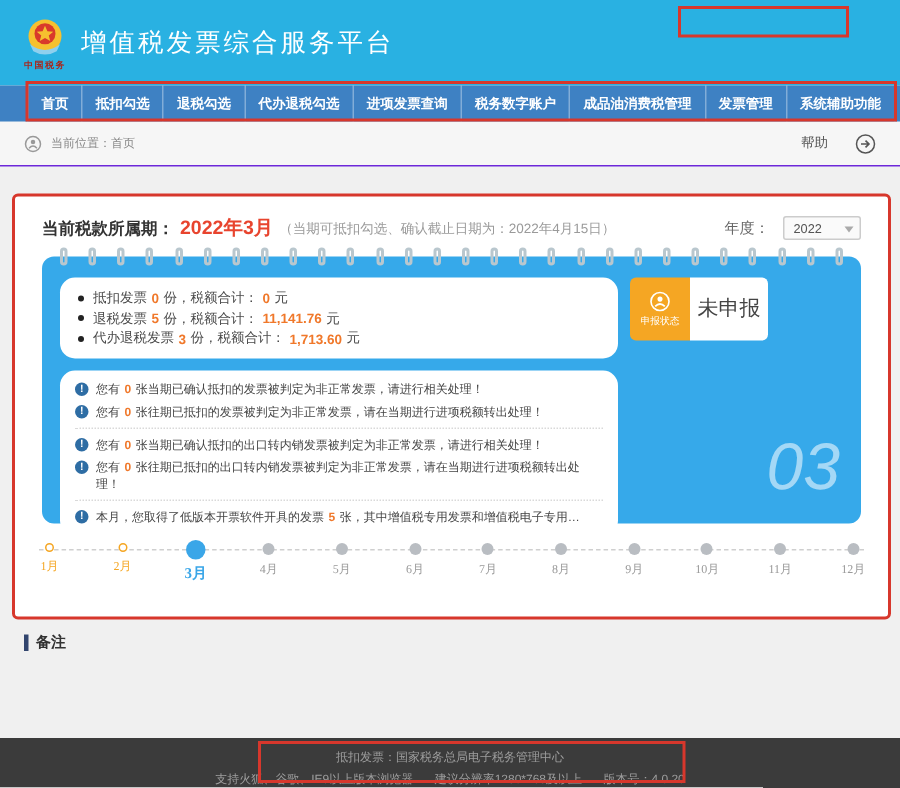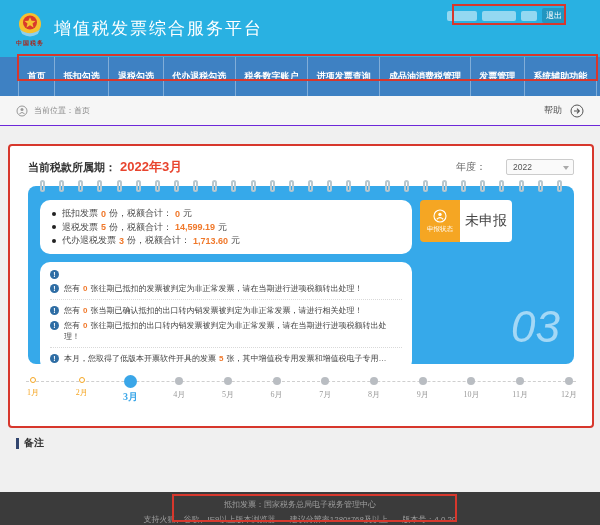--- a/index.html
+++ b/index.html
@@ -13,39 +13,39 @@
   .logo { display:flex; flex-direction:column; align-items:center; margin-top:3px; }
   .logo-txt { color:#a7281f; font-size:6px; font-weight:bold; margin-top:1px; letter-spacing:1px; }
   .title { color:#fff; font-size:17px; font-weight:normal; margin-left:10px; letter-spacing:2px; }
   .userbox { position:absolute; right:34px; top:8px; display:flex; align-items:center; gap:5px; }
   .redact { height:10px; background:rgba(255,255,255,.5); border-radius:2px; display:inline-block; }
   .r1{width:30px} .r2{width:34px} .r3{width:16px}
   .logout { color:#fff; font-size:8px; background:rgba(0,0,0,.15); padding:2px 4px; border-radius:2px; cursor:pointer; white-space:nowrap; }
   .anno-user { left:452px; top:4px; width:114px; height:21px; }
 
   
-  .nav { height:39px; background:#3e81c3; position:relative; }
+  .nav { height:24px; background:#3e81c3; position:relative; }
   .nav ul { display:flex; height:100%; padding:0 3px 0 18px; }
   .nav-item { flex:1 1 auto; display:flex; align-items:center; justify-content:center; color:#fff; font-size:9px; font-weight:600; border-left:1px solid rgba(255,255,255,.35); padding:0 5px; white-space:nowrap; cursor:pointer; }
   .nav-item:last-child { border-right:1px solid rgba(255,255,255,.35); }
   .anno-nav { left:17px; top:-3px; right:2px; height:27px; }
 
   
   .crumb { height:30px; display:flex; align-items:center; padding:0 16px; background:#f6f6f6; border-bottom:1px solid #6d28d9; font-size:8px; color:#888; }
   .crumb-icon { margin-right:6px; display:inline-flex; }
-  .help { margin-left:auto; display:flex; align-items:center; gap:8px; color:#555; font-size:9px; cursor:pointer; }
+  .help { margin-left:auto; display:flex; align-items:center; gap:18px; color:#555; font-size:9px; cursor:pointer; }
 
   
   .card { margin:18px 4px 0 8px; width:586px; height:284px; background:#fff; border:2px solid #d7372c; border-radius:4px; position:relative; }
   .period-row { display:flex; align-items:center; padding:12px 18px 8px; }
   .p-label { font-size:11px; color:#333; font-weight:bold; }
   .p-value { font-size:13px; color:#e8442e; font-weight:bold; margin:0 4px; }
   .p-hint { font-size:9px; color:#9a9a9a; }
   .y-label { margin-left:auto; font-size:10px; color:#666; }
-  .y-select { width:68px; height:16px; border:1px solid #ccc; background:#fafafa; font-size:8.5px; color:#555; display:flex; align-items:center; padding-left:6px; border-radius:2px; margin-left:20px; cursor:pointer; position:relative; }
+  .y-select { width:52px; height:16px; border:1px solid #ccc; background:#fafafa; font-size:8.5px; color:#555; display:flex; align-items:center; padding-left:6px; border-radius:2px; margin-left:9px; cursor:pointer; position:relative; }
   .y-caret { position:absolute; right:4px; top:6px; width:0; height:0; border-left:3px solid transparent; border-right:3px solid transparent; border-top:4px solid #aaa; }
 
   
   .panel { margin:2px 18px 0; height:178px; background:#36a9ea; border-radius:8px; position:relative; padding:14px 12px 0; }
   .rings { position:absolute; top:-6px; left:12px; right:12px; display:flex; justify-content:space-between; }
   .ring { width:5px; height:12px; border:2px solid #b9c7ce; border-radius:5px; }
   .top-row { display:flex; }
   .stats { width:372px; height:54px; background:#fff; border-radius:10px; padding:7px 12px; display:flex; flex-direction:column; justify-content:space-between; }
   .stat { font-size:9px; color:#4a4a4a; display:flex; align-items:center; white-space:nowrap; }
   .bdot { width:4px; height:4px; border-radius:50%; background:#222; margin-right:6px; flex:0 0 4px; }
@@ -92,48 +92,42 @@
   <div class="logo">
     <svg width="26" height="26" viewBox="0 0 26 26">
       <circle cx="13" cy="12" r="11" fill="#f6c12f"></circle>
       <circle cx="13" cy="10.5" r="7" fill="#d93a2b"></circle>
       <path d="M13 5.2 l1.6 3.6 3.9 .3 -3 2.5 1 3.8 -3.5-2.1 -3.5 2.1 1-3.8 -3-2.5 3.9-.3z" fill="#f6c12f"></path>
       <path d="M3 17.5 q10 7.5 20 0 l-2.2 4.6 q-7.8 4.6 -15.6 0z" fill="#8fd0ee"></path>
     </svg>
     <span class="logo-txt">中国税务</span>
   </div>
   <h1 class="title">增值税发票综合服务平台</h1>
-  <div class="userbox">
-    <span class="redact r1"></span>
-    <span class="redact r2"></span>
-    <span class="redact r3"></span>
-    <a class="logout">退出</a>
-  </div>
   <div class="anno anno-user"></div>
 </header>
 
 <nav class="nav">
   <ul>
       <li class="nav-item">
         <span>首页</span>
       </li>
       <li class="nav-item">
         <span>抵扣勾选</span>
       </li>
       <li class="nav-item">
         <span>退税勾选</span>
       </li>
       <li class="nav-item">
         <span>代办退税勾选</span>
       </li>
       <li class="nav-item">
+        <span>进项发票查询</span>
+      </li>
+      <li class="nav-item">
         <span>税务数字账户</span>
-      </li>
-      <li class="nav-item">
-        <span>进项发票查询</span>
       </li>
       <li class="nav-item">
         <span>成品油消费税管理</span>
       </li>
       <li class="nav-item">
         <span>发票管理</span>
       </li>
       <li class="nav-item">
         <span>系统辅助功能</span>
       </li>
@@ -156,20 +150,21 @@
         <circle cx="7" cy="7" r="6" fill="none" stroke="#555" stroke-width="1"></circle>
         <path d="M4 7 h5.2 M7 4.7 l2.3 2.3 -2.3 2.3" fill="none" stroke="#555" stroke-width="1.1"></path>
       </svg>
   </span>
 </div>
 
 <main class="card">
   <div class="period-row">
     <span class="p-label">当前税款所属期：</span>
     <span class="p-value">2022年3月</span>
+    <span class="p-hint">（当期可抵扣勾选、确认截止日期为：2022年4月15日）</span>
     <label class="y-label">年度：</label>
     <div class="y-select">
       <span>2022</span>
       <span class="y-caret"></span>
     </div>
   </div>
 
   <section class="panel">
     <div class="rings">
         <span class="ring"></span>
@@ -209,21 +204,21 @@
           <b class="num">0</b>
           <span>份，税额合计：</span>
           <b class="num">0</b>
           <span>元</span>
         </li>
           <li class="stat">
           <span class="bdot"></span>
           <span>退税发票</span>
           <b class="num">5</b>
           <span>份，税额合计：</span>
-          <b class="num">14,599.19</b>
+          <b class="num">11,141.76</b>
           <span>元</span>
         </li>
           <li class="stat">
           <span class="bdot"></span>
           <span>代办退税发票</span>
           <b class="num">3</b>
           <span>份，税额合计：</span>
           <b class="num">1,713.60</b>
           <span>元</span>
         </li>
@@ -236,20 +231,21 @@
               <path d="M3.8 10.2 q3.2 -3 6.4 0" fill="none" stroke="#fff" stroke-width="1.2"></path>
             </svg>
           <span class="btxt">申报状态</span>
         </div>
         <div class="status">未申报</div>
       </div>
     </div>
     <ul class="warns">
         <li class="warn">
         <span class="wicon">!</span>
+        <span class="wtxt"><span>您有</span><b class="num">0</b><span>张当期已确认抵扣的发票被判定为非正常发票，请进行相关处理！</span></span>
       </li>
         <li class="warn">
         <span class="wicon">!</span>
         <span class="wtxt"><span>您有</span><b class="num">0</b><span>张往期已抵扣的发票被判定为非正常发票，请在当期进行进项税额转出处理！</span></span>
       </li>
         <li class="warn sep">
         <span class="wicon">!</span>
         <span class="wtxt"><span>您有</span><b class="num">0</b><span>张当期已确认抵扣的出口转内销发票被判定为非正常发票，请进行相关处理！</span></span>
       </li>
         <li class="warn">

